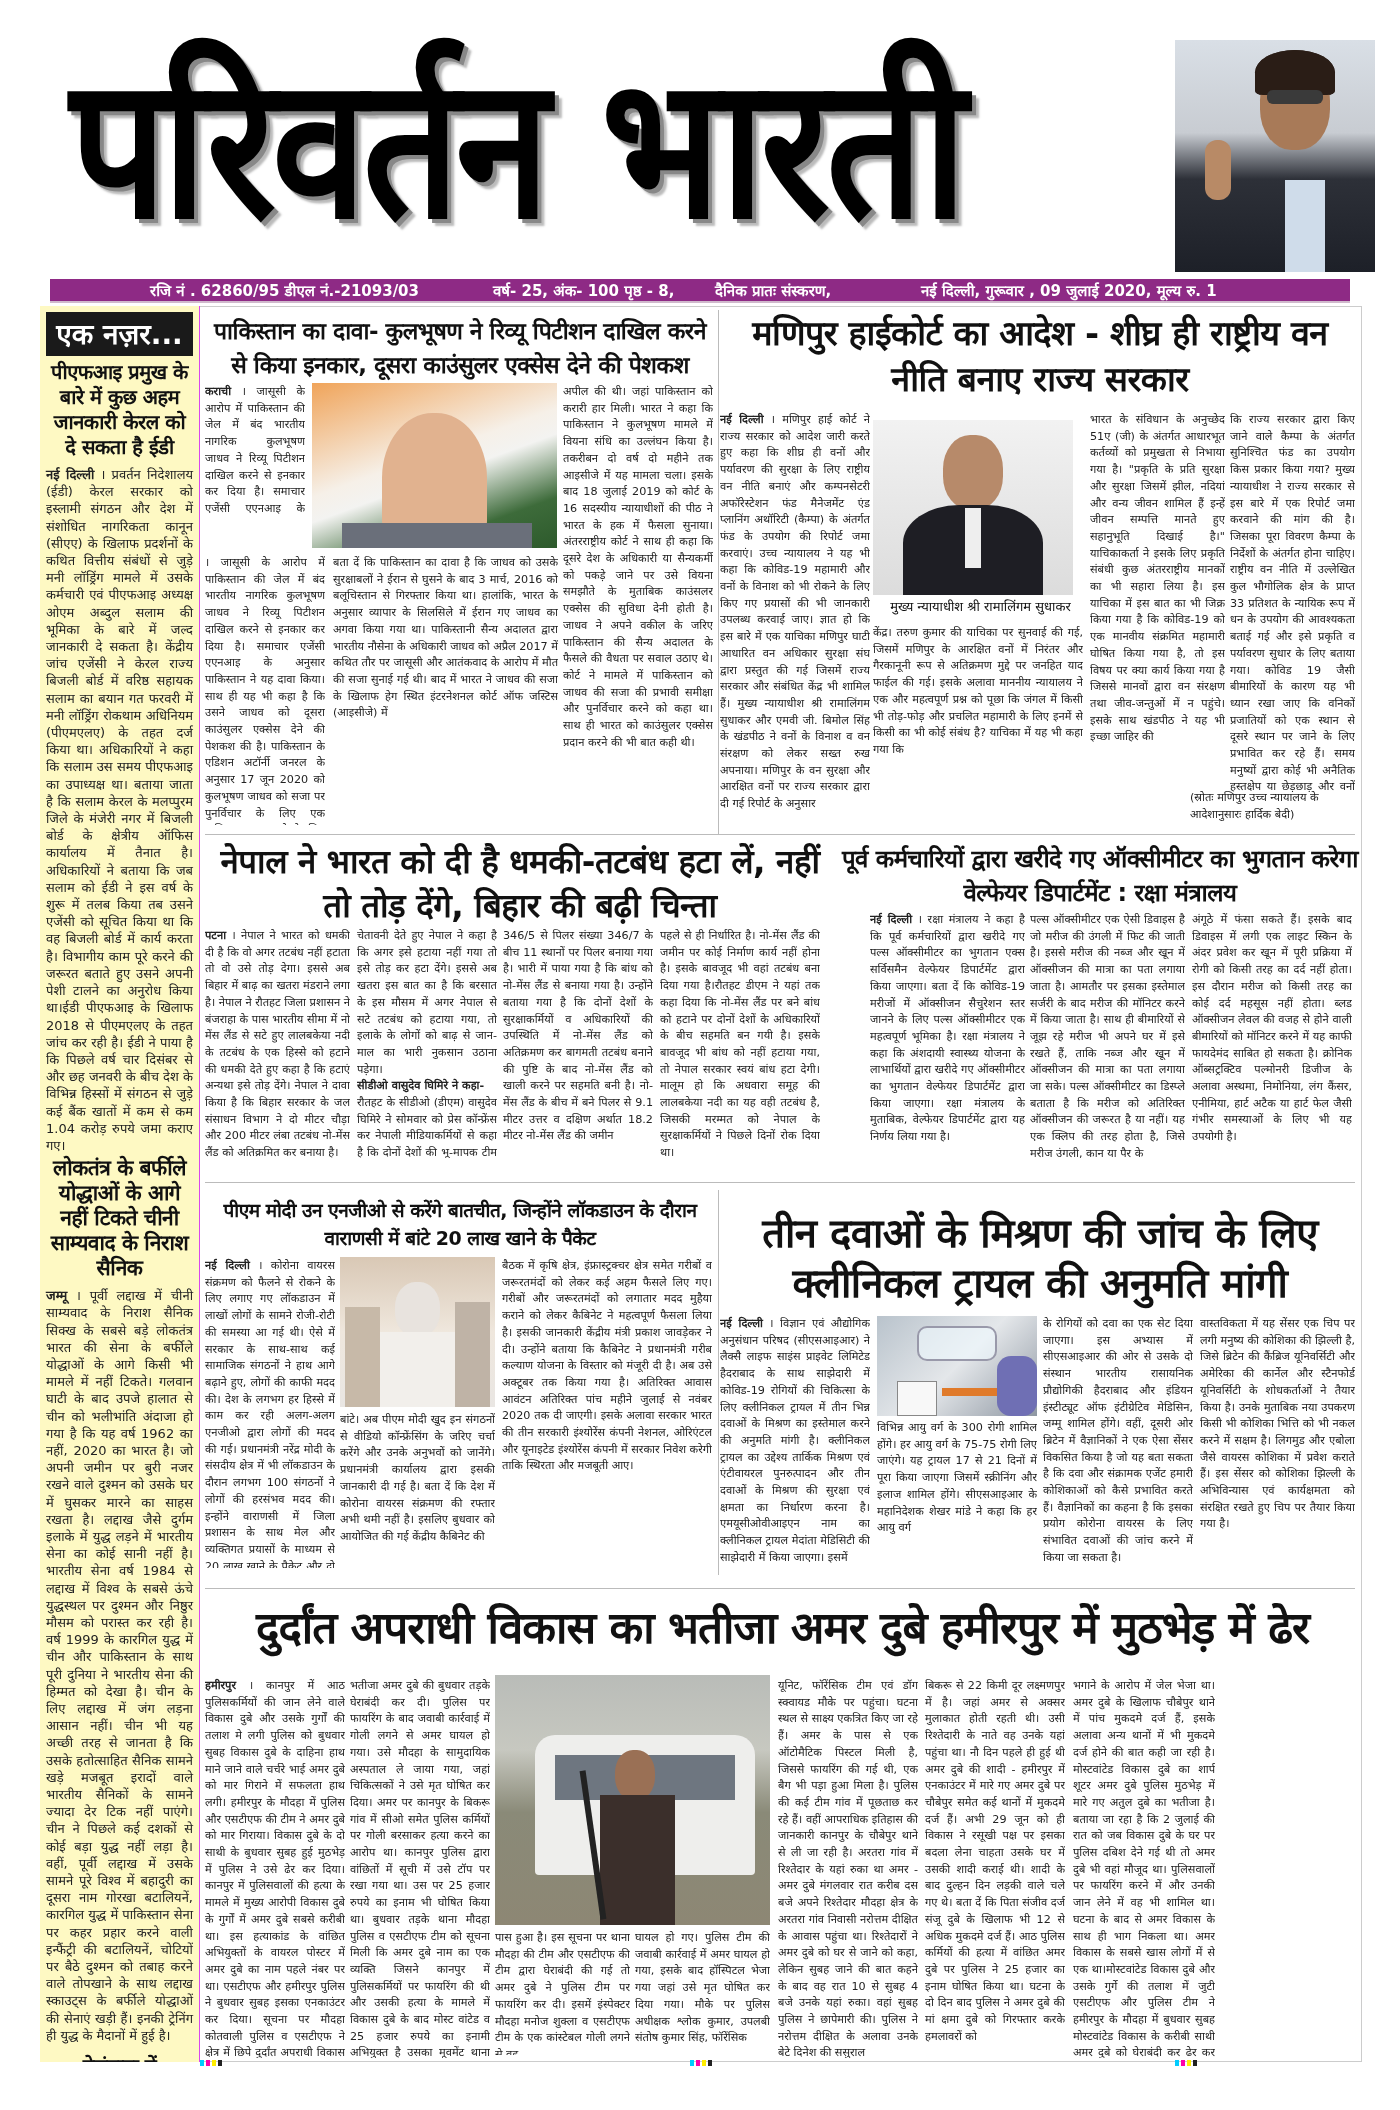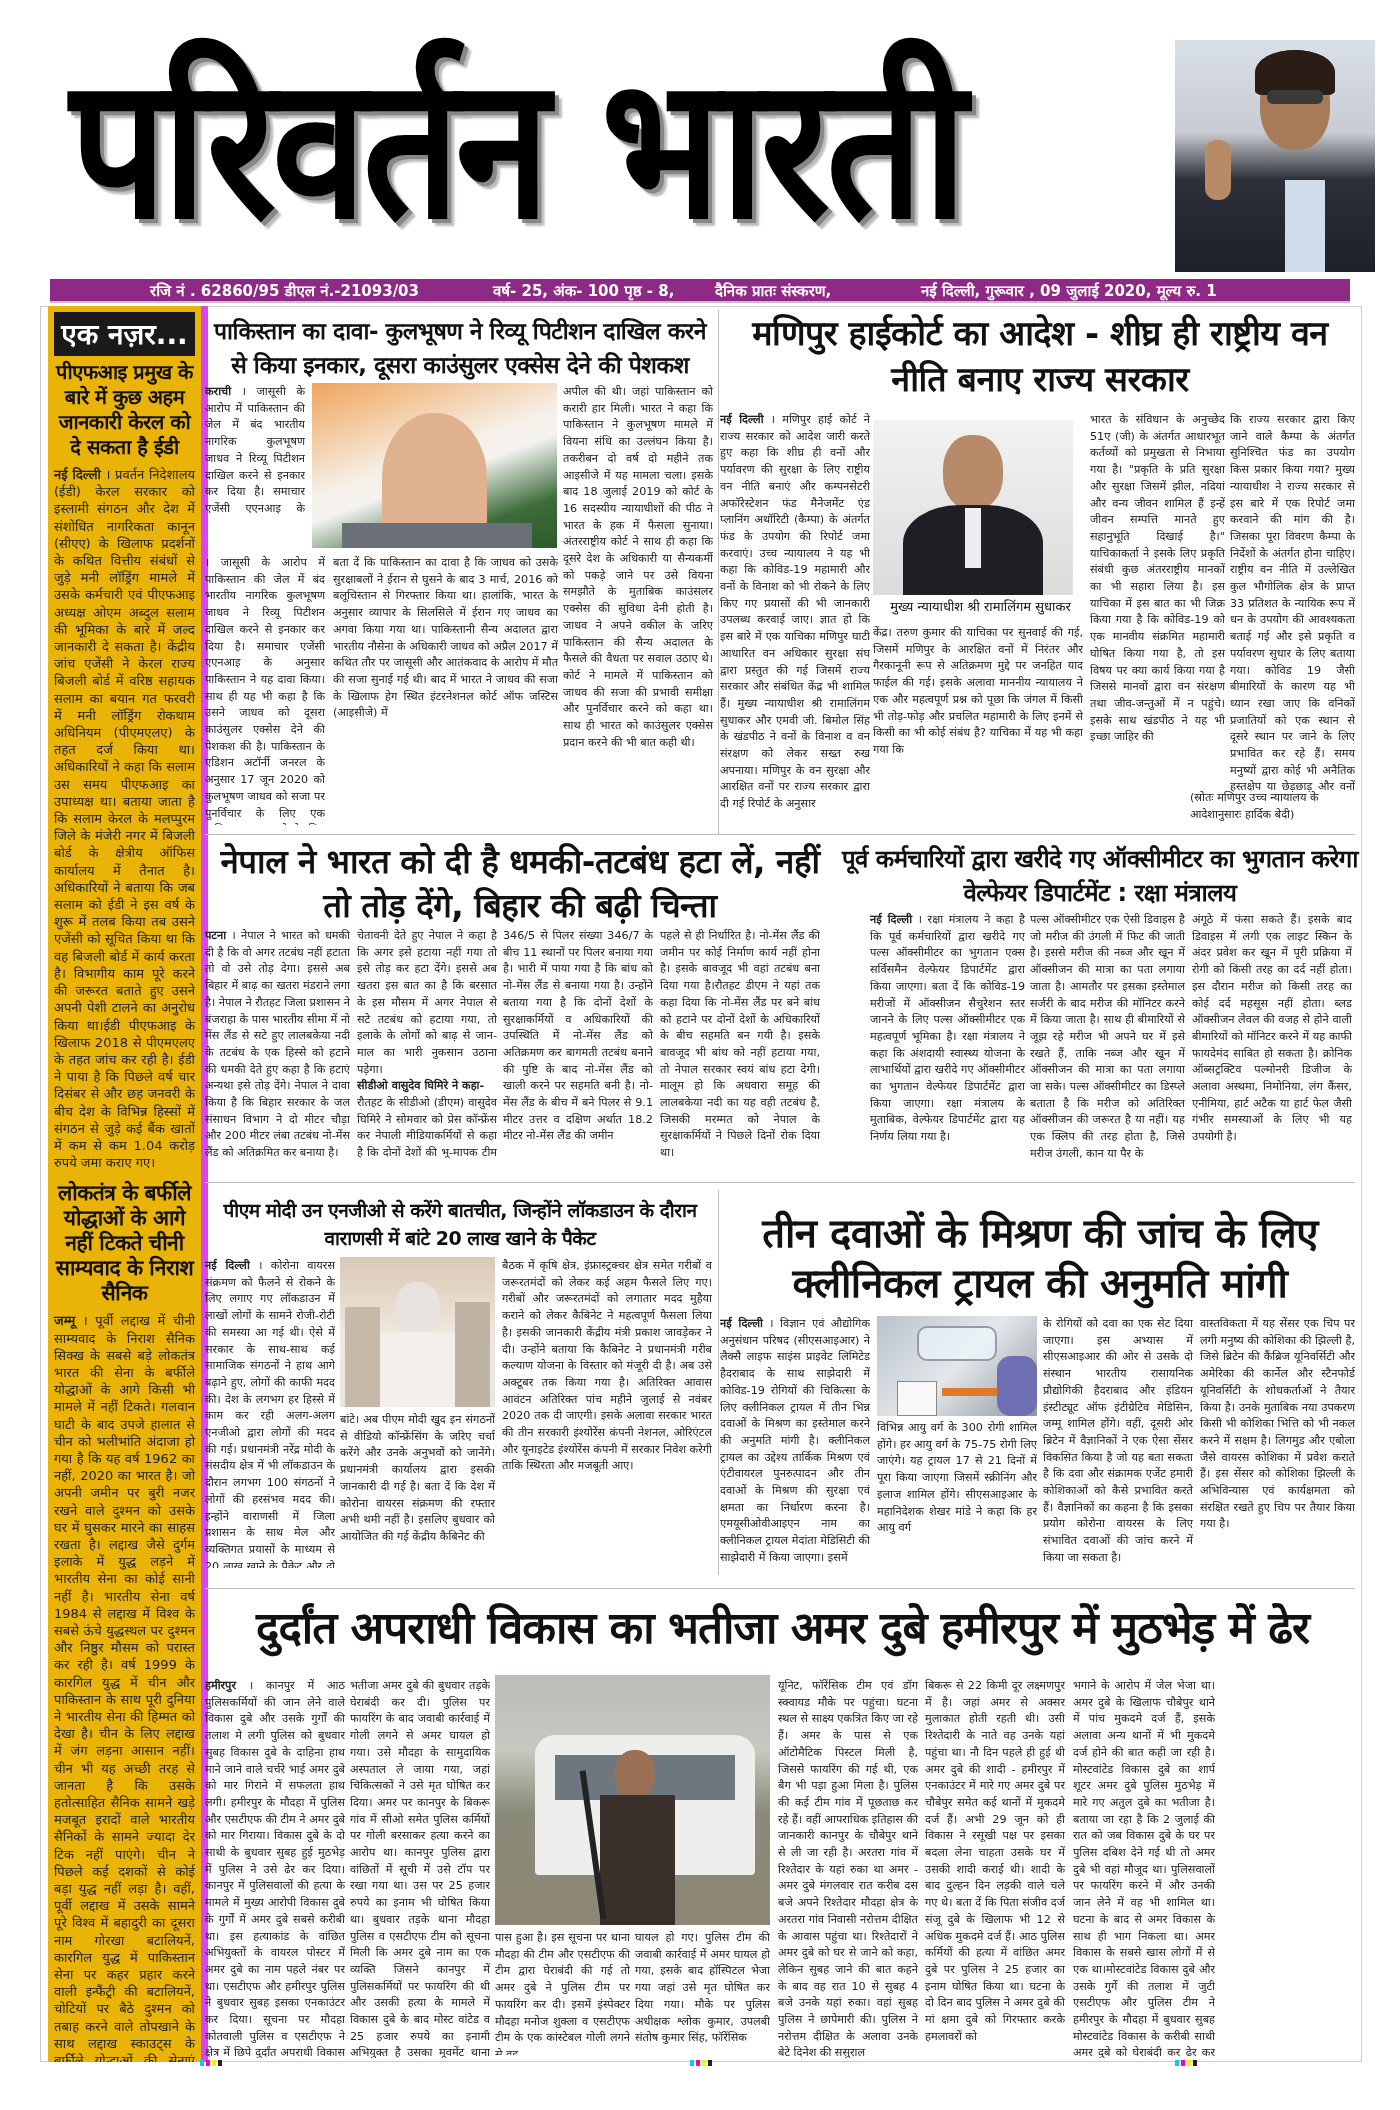--- a/index.html
+++ b/index.html
@@ -8,21 +8,21 @@
 .logo{position:absolute;left:30px;top:50px;font-family:"DejaVu Sans",sans-serif;font-weight:bold;font-size:170px;line-height:1;letter-spacing:-4px;color:#000;text-shadow:4px 4px 0 #888,7px 6px 2px #bbb;transform:scaleY(1.15);transform-origin:left top;white-space:nowrap}
 .mast-photo{position:absolute;left:1135px;top:40px;width:200px;height:232px;background:linear-gradient(180deg,#d9dfe6 0%,#c8ccd2 40%,#2d3038 60%,#1d2028 100%);overflow:hidden}
 .mast-photo .face{position:absolute;left:85px;top:20px;width:70px;height:90px;border-radius:45%;background:#a87a58}
 .mast-photo .hair{position:absolute;left:80px;top:10px;width:80px;height:45px;border-radius:50% 50% 10% 10%;background:#2a1d16}
 .mast-photo .glasses{position:absolute;left:92px;top:50px;width:56px;height:14px;background:#3a3a3a;border-radius:6px}
 .mast-photo .shirt{position:absolute;left:110px;top:140px;width:40px;height:95px;background:#cfdcea}
 .mast-photo .hand{position:absolute;left:30px;top:100px;width:26px;height:60px;border-radius:12px;background:#b88a66}
 .infobar{position:absolute;left:50px;top:279px;width:1300px;height:24px;background:#8e2a85;border-bottom:2px solid #d0b9cc;color:#fff;font-size:15px;font-weight:bold;display:flex;align-items:center;white-space:nowrap}
 .infobar span{position:absolute}
 .frame{position:absolute;left:40px;top:306px;width:1322px;height:1756px;border:1px solid #ccc}
-.sidebar{position:absolute;left:48px;top:306px;width:160px;height:1756px;background:#eab308;border-right:7px solid #d946ef;padding:6px 6px;overflow:hidden}
+.sidebar{position:absolute;left:40px;top:306px;width:160px;height:1756px;background:#fef9c3;border-right:1px solid #d946ef;padding:6px 6px;overflow:hidden}
 .side-title{background:#1a1a1a;color:#fff;font-size:28px;font-weight:bold;text-align:center;padding:2px 0 4px;margin-bottom:4px}
 .side-head{font-size:20px;line-height:25px;text-align:center;font-weight:bold;margin:4px 0 6px;letter-spacing:-0.5px}
 .side-body{font-size:13px;line-height:17.2px;text-align:justify;color:#222}
 .side-body b{font-weight:bold}
 .headline{position:absolute;font-weight:bold;text-align:center;color:#111;letter-spacing:-0.5px}
 .body-col{position:absolute;font-size:11.2px;line-height:16.7px;text-align:justify;color:#222;overflow:hidden}
 .body-col b{font-weight:bold}
 .photo{position:absolute;overflow:hidden}
 .caption{position:absolute;font-size:13px;text-align:center;background:#fff;color:#111}
 .divider{position:absolute;background:#bbb}
@@ -53,21 +53,21 @@
 
 <div class="frame"></div>
 
 <div class="sidebar">
   <div class="side-title">एक नज़र...</div>
   <div>
     <div class="side-head">पीएफआइ प्रमुख के बारे में कुछ अहम जानकारी केरल को दे सकता है ईडी</div>
     <div class="side-body"><b>नई दिल्ली</b><span> । प्रवर्तन निदेशालय (ईडी) केरल सरकार को इस्लामी संगठन और देश में संशोधित नागरिकता कानून (सीएए) के खिलाफ प्रदर्शनों के कथित वित्तीय संबंधों से जुड़े मनी लॉड्रिंग मामले में उसके कर्मचारी एवं पीएफआइ अध्यक्ष ओएम अब्दुल सलाम की भूमिका के बारे में जल्द जानकारी दे सकता है। केंद्रीय जांच एजेंसी ने केरल राज्य बिजली बोर्ड में वरिष्ठ सहायक सलाम का बयान गत फरवरी में मनी लॉड्रिंग रोकथाम अधिनियम (पीएमएलए) के तहत दर्ज किया था। अधिकारियों ने कहा कि सलाम उस समय पीएफआइ का उपाध्यक्ष था। बताया जाता है कि सलाम केरल के मलप्पुरम जिले के मंजेरी नगर में बिजली बोर्ड के क्षेत्रीय ऑफिस कार्यालय में तैनात है। अधिकारियों ने बताया कि जब सलाम को ईडी ने इस वर्ष के शुरू में तलब किया तब उसने एजेंसी को सूचित किया था कि वह बिजली बोर्ड में कार्य करता है। विभागीय काम पूरे करने की जरूरत बताते हुए उसने अपनी पेशी टालने का अनुरोध किया था।ईडी पीएफआइ के खिलाफ 2018 से पीएमएलए के तहत जांच कर रही है। ईडी ने पाया है कि पिछले वर्ष चार दिसंबर से और छह जनवरी के बीच देश के विभिन्न हिस्सों में संगठन से जुड़े कई बैंक खातों में कम से कम 1.04 करोड़ रुपये जमा कराए गए।</span></div>
   </div>
   <div>
-    <div class="side-head" style="font-size:21px;margin-top:10px">लोकतंत्र के बर्फीले योद्धाओं के आगे नहीं टिकते चीनी साम्यवाद के निराश सैनिक</div>
+    <div class="side-head" style="font-size:21px;margin-top:2px">लोकतंत्र के बर्फीले योद्धाओं के आगे नहीं टिकते चीनी साम्यवाद के निराश सैनिक</div>
     <div class="side-body"><b>जम्मू</b><span> । पूर्वी लद्दाख में चीनी साम्यवाद के निराश सैनिक सिक्ख के सबसे बड़े लोकतंत्र भारत की सेना के बर्फीले योद्धाओं के आगे किसी भी मामले में नहीं टिकते। गलवान घाटी के बाद उपजे हालात से चीन को भलीभांति अंदाजा हो गया है कि यह वर्ष 1962 का नहीं, 2020 का भारत है। जो अपनी जमीन पर बुरी नजर रखने वाले दुश्मन को उसके घर में घुसकर मारने का साहस रखता है। लद्दाख जैसे दुर्गम इलाके में युद्ध लड़ने में भारतीय सेना का कोई सानी नहीं है। भारतीय सेना वर्ष 1984 से लद्दाख में विश्व के सबसे ऊंचे युद्धस्थल पर दुश्मन और निष्ठुर मौसम को परास्त कर रही है। वर्ष 1999 के कारगिल युद्ध में चीन और पाकिस्तान के साथ पूरी दुनिया ने भारतीय सेना की हिम्मत को देखा है। चीन के लिए लद्दाख में जंग लड़ना आसान नहीं। चीन भी यह अच्छी तरह से जानता है कि उसके हतोत्साहित सैनिक सामने खड़े मजबूत इरादों वाले भारतीय सैनिकों के सामने ज्यादा देर टिक नहीं पाएंगे। चीन ने पिछले कई दशकों से कोई बड़ा युद्ध नहीं लड़ा है। वहीं, पूर्वी लद्दाख में उसके सामने पूरे विश्व में बहादुरी का दूसरा नाम गोरखा बटालियनें, कारगिल युद्ध में पाकिस्तान सेना पर कहर प्रहार करने वाली इन्फैंट्री की बटालियनें, चोटियों पर बैठे दुश्मन को तबाह करने वाले तोपखाने के साथ लद्दाख स्काउट्स के बर्फीले योद्धाओं की सेनाएं खड़ी हैं। इनकी ट्रेनिंग ही युद्ध के मैदानों में हुई है।</span></div>
   </div>
   <div>
     <div class="side-head" style="margin-top:10px">तेलंगाना में ऐतिहासिक सचिवालय भवन ढहाने का काम शुरू</div>
     <div class="side-body"><b>हैदराबाद</b><span> । तेलंगाना में चंद्रशेखर राव की अगुवाई वाली सरकार ने पुराने सचिवालय भवन परिसर को ढहाने का काम शुरू कर दिया है। समय की कसौटी पर खरा उतरा यह पुराना भवन कई सरकारों के उत्थान और पतन का गवाह रहा है। यह कदम तेलंगाना हाई कोर्ट द्वारा कई जनहित याचिकाओं को खारिज किए जाने के बाद उठाया गया है। हाई कोर्ट में दायर याचिकाओं में मौजूदा भवन को ध्वस्त कर नए सचिवालय परिसर का निर्माण करने के राज्य सरकार के फैसले को चुनौती दी गई थी।</span></div>
   </div>
 </div>
 
 <div class="headline" style="left:205px;top:314px;width:510px;font-size:23px;line-height:34px">पाकिस्तान का दावा- कुलभूषण ने रिव्यू पिटीशन दाखिल करने से किया इनकार, दूसरा काउंसुलर एक्सेस देने की पेशकश</div>
 <div class="body-col" style="left:205px;top:384px;width:100px;height:130px"><b>कराची</b><span> । जासूसी के आरोप में पाकिस्तान की जेल में बंद भारतीय नागरिक कुलभूषण जाधव ने रिव्यू पिटीशन दाखिल करने से इनकार कर दिया है। समाचार एजेंसी एएनआइ के अनुसार पाकिस्तान ने यह दावा किया। साथ ही यह भी कहा है कि उसने जाधव को दूसरा काउंसुलर एक्सेस देने की पेशकश की है। पाकिस्तान के एडिशन अटॉर्नी जनरल के अनुसार 17 जून 2020 को कुलभूषण जाधव को सजा पर पुनर्विचार के लिए एक याचिका दायर करने के लिए आमंत्रित किया गया था, लेकिन उन्होंने याचिका दायर करने से इनकार कर दिया। समाचार एजेंसी एएनआइ ने पाकिस्तानी मीडिया के हवाले से जानकारी दी है कि जाधव ने इसके बजाय अपनी लंबित दया याचिका का पालन करने की बात कही। हालांकि, भारत की तरफ से इसे लेकर अभी तक कोई बयान सामने नहीं आया है।</span></div>

